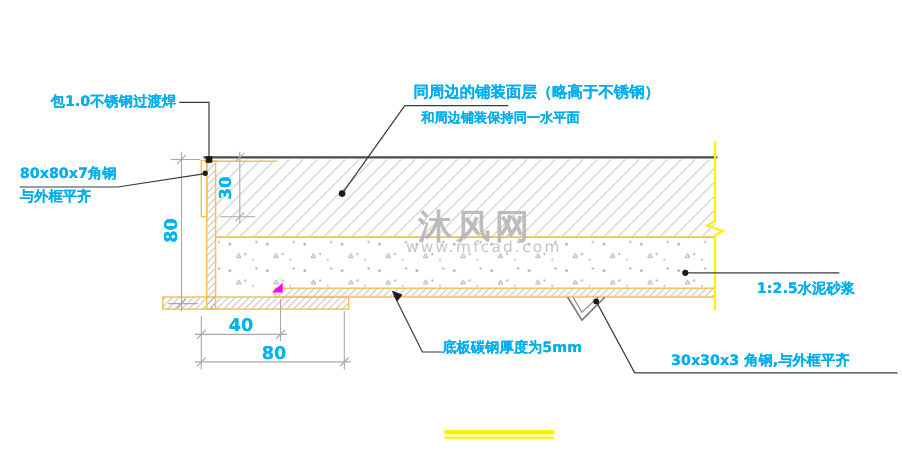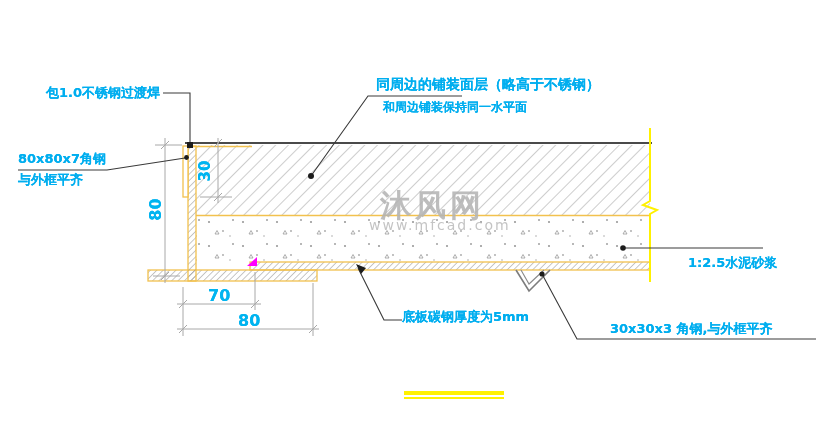--- a/index.html
+++ b/index.html
@@ -130,19 +130,19 @@
   <div class="lbl" style="left:383px;top:99px;font-size:12px;">和周边铺装保持同一水平面</div>
 
   <div class="lbl" style="left:688px;top:230px;margin-top:24px;">1:2.5水泥砂浆</div>
 
   <div class="lbl" style="left:402px;top:308px;">底板碳钢厚度为5mm</div>
 
   <div class="lbl" style="left:610px;top:320px;">30x30x3 角钢,与外框平齐</div>
 
   <div class="dim vert" style="left:142px;top:200px;width:26px;text-align:center;">80</div>
   <div class="dim vert" style="left:192px;top:162px;width:26px;text-align:center;font-size:15px;">30</div>
-  <div class="dim" style="left:208px;top:286px;">70</div>
+  <div class="dim" style="left:208px;top:286px;">40</div>
   <div class="dim" style="left:238px;top:311px;">80</div>
 
   <div class="title-rule-thick" style="left:404px;top:391px;width:100px;"></div>
   <div class="title-rule-thin" style="left:404px;top:397px;width:100px;"></div>
 
 </div>
 
 </body></html>

